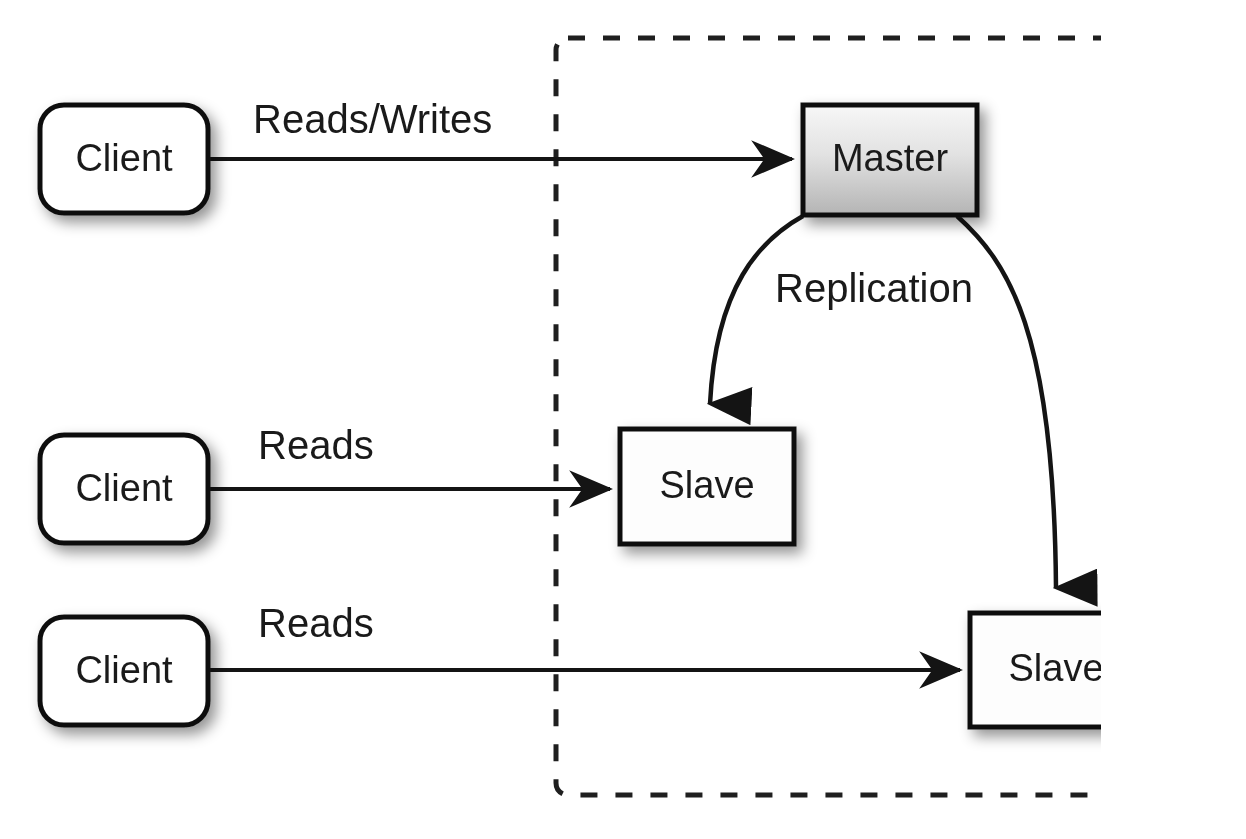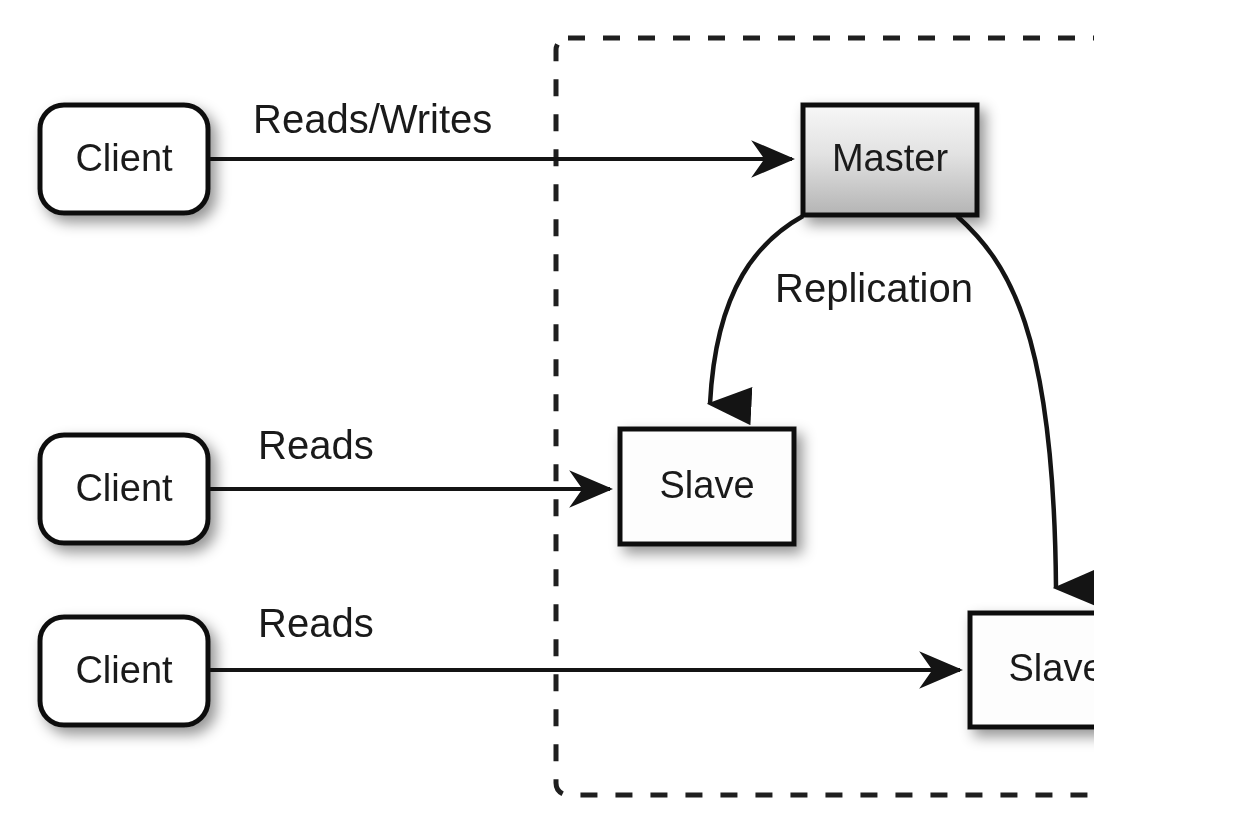--- a/index.html
+++ b/index.html
@@ -10,20 +10,21 @@
   }
   body {
     font-family: "Liberation Sans", sans-serif;
   }
   #diagram-root {
     position: relative;
     width: 1094px;
     height: 839px;
     background: #ffffff;
     overflow: hidden;
+    padding-left: 7px;
   }
   #diagram-svg {
     position: absolute;
     top: 0;
     left: 0;
     width: 1246px;
     height: 839px;
   }
   .node-label {
     font-family: "Liberation Sans", sans-serif;

